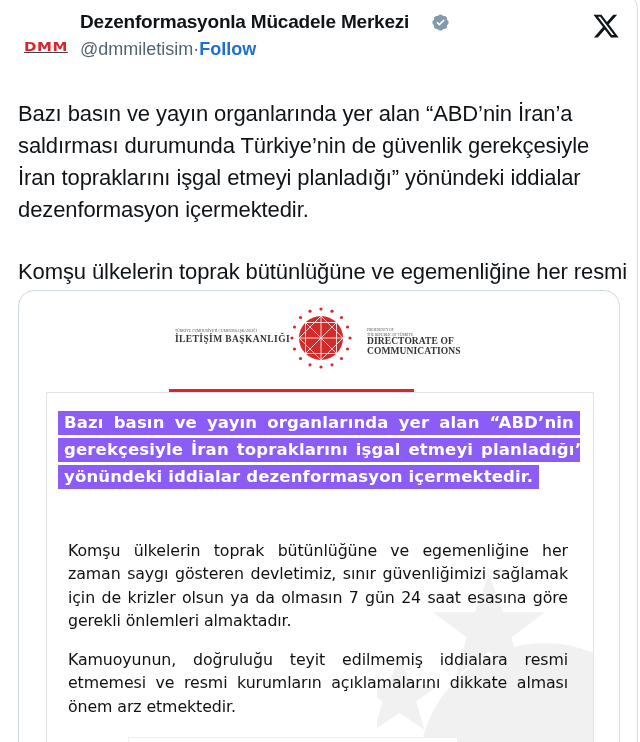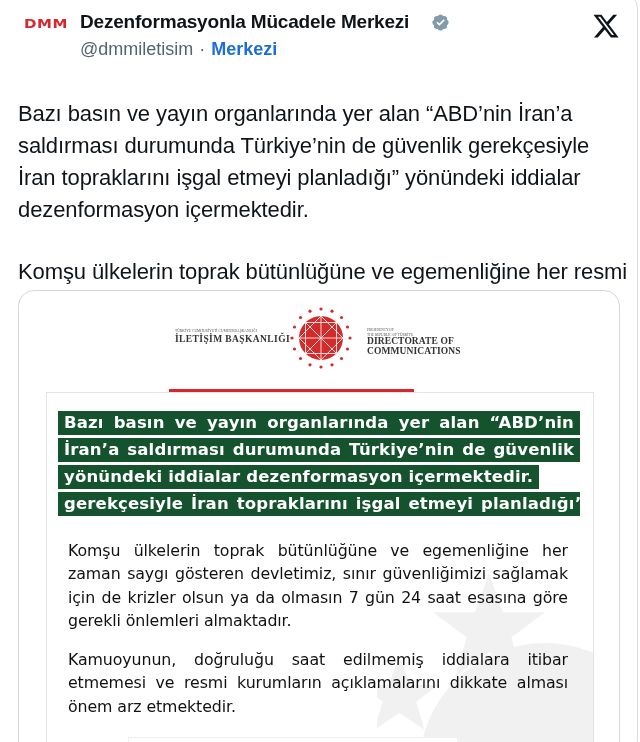--- a/index.html
+++ b/index.html
@@ -6,31 +6,31 @@
   html, body { width: 640px; height: 742px; overflow: hidden; background: #ffffff; }
   body { font-family: "Liberation Sans", sans-serif; color: #0f1419; position: relative; }
 
   .frame {
     position: absolute; left: -6px; top: -6px; width: 644px; height: 760px;
     border: 1px solid #d8dde1; border-radius: 14px; background: #fff;
   }
 
   
   .avatar {
-    position: absolute; left: 18px; top: 4px; width: 56px; height: 40px;
-    display: flex; align-items: center; justify-content: center;
+    position: absolute; left: 18px; top: 36px; width: 56px; height: 40px;
+    display: flex; justify-content: center; text-decoration: underline;
   }
   .avatar-text {
     font-family: "DejaVu Sans", sans-serif; font-weight: bold; font-size: 15px;
     color: #d8262e; letter-spacing: 0.5px; transform: scaleY(0.8);
   }
   .name-row { position: absolute; left: 80px; top: 11px; display: flex; align-items: center; gap: 22px; }
   .display-name { font-size: 19px; font-weight: bold; color: #0f1419; letter-spacing: -0.2px; }
   .verified { width: 19px; height: 19px; display: inline-block; }
-  .handle-row { position: absolute; left: 80px; top: 39px; font-size: 18px; color: #536471; display: flex; gap: 6px; }
+  .handle-row { position: absolute; left: 80px; top: 39px; font-size: 18px; color: #536471; display: flex; }
   .follow { color: #1d6fd6; font-weight: bold; cursor: pointer; }
   .x-logo { position: absolute; left: 591px; top: 12px; width: 30px; height: 28px; cursor: pointer; }
 
   
   .tweet-text {
     position: absolute; left: 18px; top: 98px; width: 610px;
     font-size: 22px; line-height: 32px; color: #0f1419; letter-spacing: -0.1px;
   }
   .tweet-text p { margin: 0; }
   .tweet-text p + p { margin-top: 30px; }
@@ -53,21 +53,21 @@
   .panel {
     position: absolute; left: 27px; top: 101px; width: 548px; height: 380px;
     border: 1px solid #e3e3e3; border-bottom: none; background: #fff; overflow: hidden;
   }
   .red-line { position: absolute; left: 150px; top: 98px; width: 245px; height: 3px; background: #d8262e; z-index: 2; }
 
   .watermark { position: absolute; left: 330px; top: 180px; width: 280px; height: 280px; opacity: 0.05; }
 
   .banner { position: absolute; left: 11px; top: 18px; width: 522px; }
   .banner-line {
-    display: block; background: #14532d; color: #fff; font-family: "DejaVu Sans", sans-serif;
+    display: block; background: #8b5cf6; color: #fff; font-family: "DejaVu Sans", sans-serif;
     font-weight: bold; font-size: 16.5px; height: 24px; line-height: 24px;
     padding: 0 6px; margin-bottom: 3px; white-space: nowrap; text-align: justify; text-align-last: justify;
     letter-spacing: 0.15px; word-spacing: 2px;
   }
   .banner-line.last { display: inline-block; text-align-last: left; text-align: left; word-spacing: 0; }
 
   .para {
     position: absolute; left: 21px; width: 500px; font-family: "DejaVu Sans", sans-serif;
     font-size: 15.8px; line-height: 23.4px; color: #111; text-align: justify; letter-spacing: -0.1px;
   }
@@ -89,21 +89,21 @@
   <span class="display-name">Dezenformasyonla Mücadele Merkezi</span>
   <svg class="verified" viewBox="0 0 24 24">
     <path fill="#829aab" d="M22.25 12c0-1.43-.88-2.67-2.19-3.34.46-1.39.2-2.9-.81-3.91s-2.52-1.27-3.91-.81c-.66-1.31-1.91-2.19-3.34-2.19s-2.67.88-3.33 2.19c-1.4-.46-2.91-.2-3.92.81s-1.26 2.52-.8 3.91c-1.31.67-2.2 1.91-2.2 3.34s.89 2.67 2.2 3.34c-.46 1.39-.21 2.9.8 3.91s2.52 1.26 3.91.81c.67 1.31 1.91 2.19 3.34 2.19s2.68-.88 3.34-2.19c1.39.45 2.9.2 3.91-.81s1.27-2.52.81-3.91c1.31-.67 2.19-1.91 2.19-3.34z"></path>
     <path fill="#ffffff" d="M10.54 16.2l-3.74-3.74 1.41-1.42 2.33 2.33 5.46-5.46 1.41 1.42z"></path>
   </svg>
 </div>
 
 <div class="handle-row">
   <span>@dmmiletisim</span>
   <span>·</span>
-  <span class="follow">Merkezi</span>
+  <span class="follow">Follow</span>
 </div>
 
 <svg class="x-logo" viewBox="0 0 24 24">
   <path fill="#0f1419" d="M18.244 2.25h3.308l-7.227 8.26 8.502 11.24H16.17l-5.214-6.817L4.99 21.75H1.68l7.73-8.835L1.254 2.25H8.08l4.713 6.231zm-1.161 17.52h1.833L7.084 4.126H5.117z"></path>
 </svg>
 
 <div class="tweet-text">
   <p>Bazı basın ve yayın organlarında yer alan “ABD’nin İran’a saldırması durumunda Türkiye’nin de güvenlik gerekçesiyle İran topraklarını işgal etmeyi planladığı” yönündeki iddialar dezenformasyon içermektedir.</p>
   <p><span>Komşu ülkelerin toprak bütünlüğüne ve egemenliğine her resmi saygı</span> <span class="show-more">Show more</span></p>
 </div>
@@ -157,23 +157,22 @@
 
   <div class="panel">
     <svg class="watermark" viewBox="0 0 100 100">
       <circle cx="60" cy="70" r="45" fill="#000"></circle>
       <polygon fill="#000" points="40,0 45,14 60,14 48,23 52,37 40,28 28,37 32,23 20,14 35,14"></polygon>
       <polygon fill="#000" points="8,30 12,40 22,40 14,46 17,56 8,50 -1,56 2,46 -6,40 4,40"></polygon>
     </svg>
 
     <div class="banner">
       <span class="banner-line">Bazı basın ve yayın organlarında yer alan “ABD’nin</span>
-      <span class="banner-line">İran’a saldırması durumunda Türkiye’nin de güvenlik</span>
+      <span class="banner-line">gerekçesiyle İran topraklarını işgal etmeyi planladığı”</span>
       <span class="banner-line last">yönündeki iddialar dezenformasyon içermektedir.</span>
-      <span class="banner-line">gerekçesiyle İran topraklarını işgal etmeyi planladığı”</span>
     </div>
 
     <div class="para p1">Komşu ülkelerin toprak bütünlüğüne ve egemenliğine her zaman saygı gösteren devletimiz, sınır güvenliğimizi sağlamak için de krizler olsun ya da olmasın 7 gün 24 saat esasına göre gerekli önlemleri almaktadır.</div>
-    <div class="para p2">Kamuoyunun, doğruluğu saat edilmemiş iddialara itibar etmemesi ve resmi kurumların açıklamalarını dikkate alması önem arz etmektedir.</div>
+    <div class="para p2">Kamuoyunun, doğruluğu teyit edilmemiş iddialara resmi etmemesi ve resmi kurumların açıklamalarını dikkate alması önem arz etmektedir.</div>
 
     <div class="bottom-box"></div>
   </div>
 </div>
 
 </body></html>

